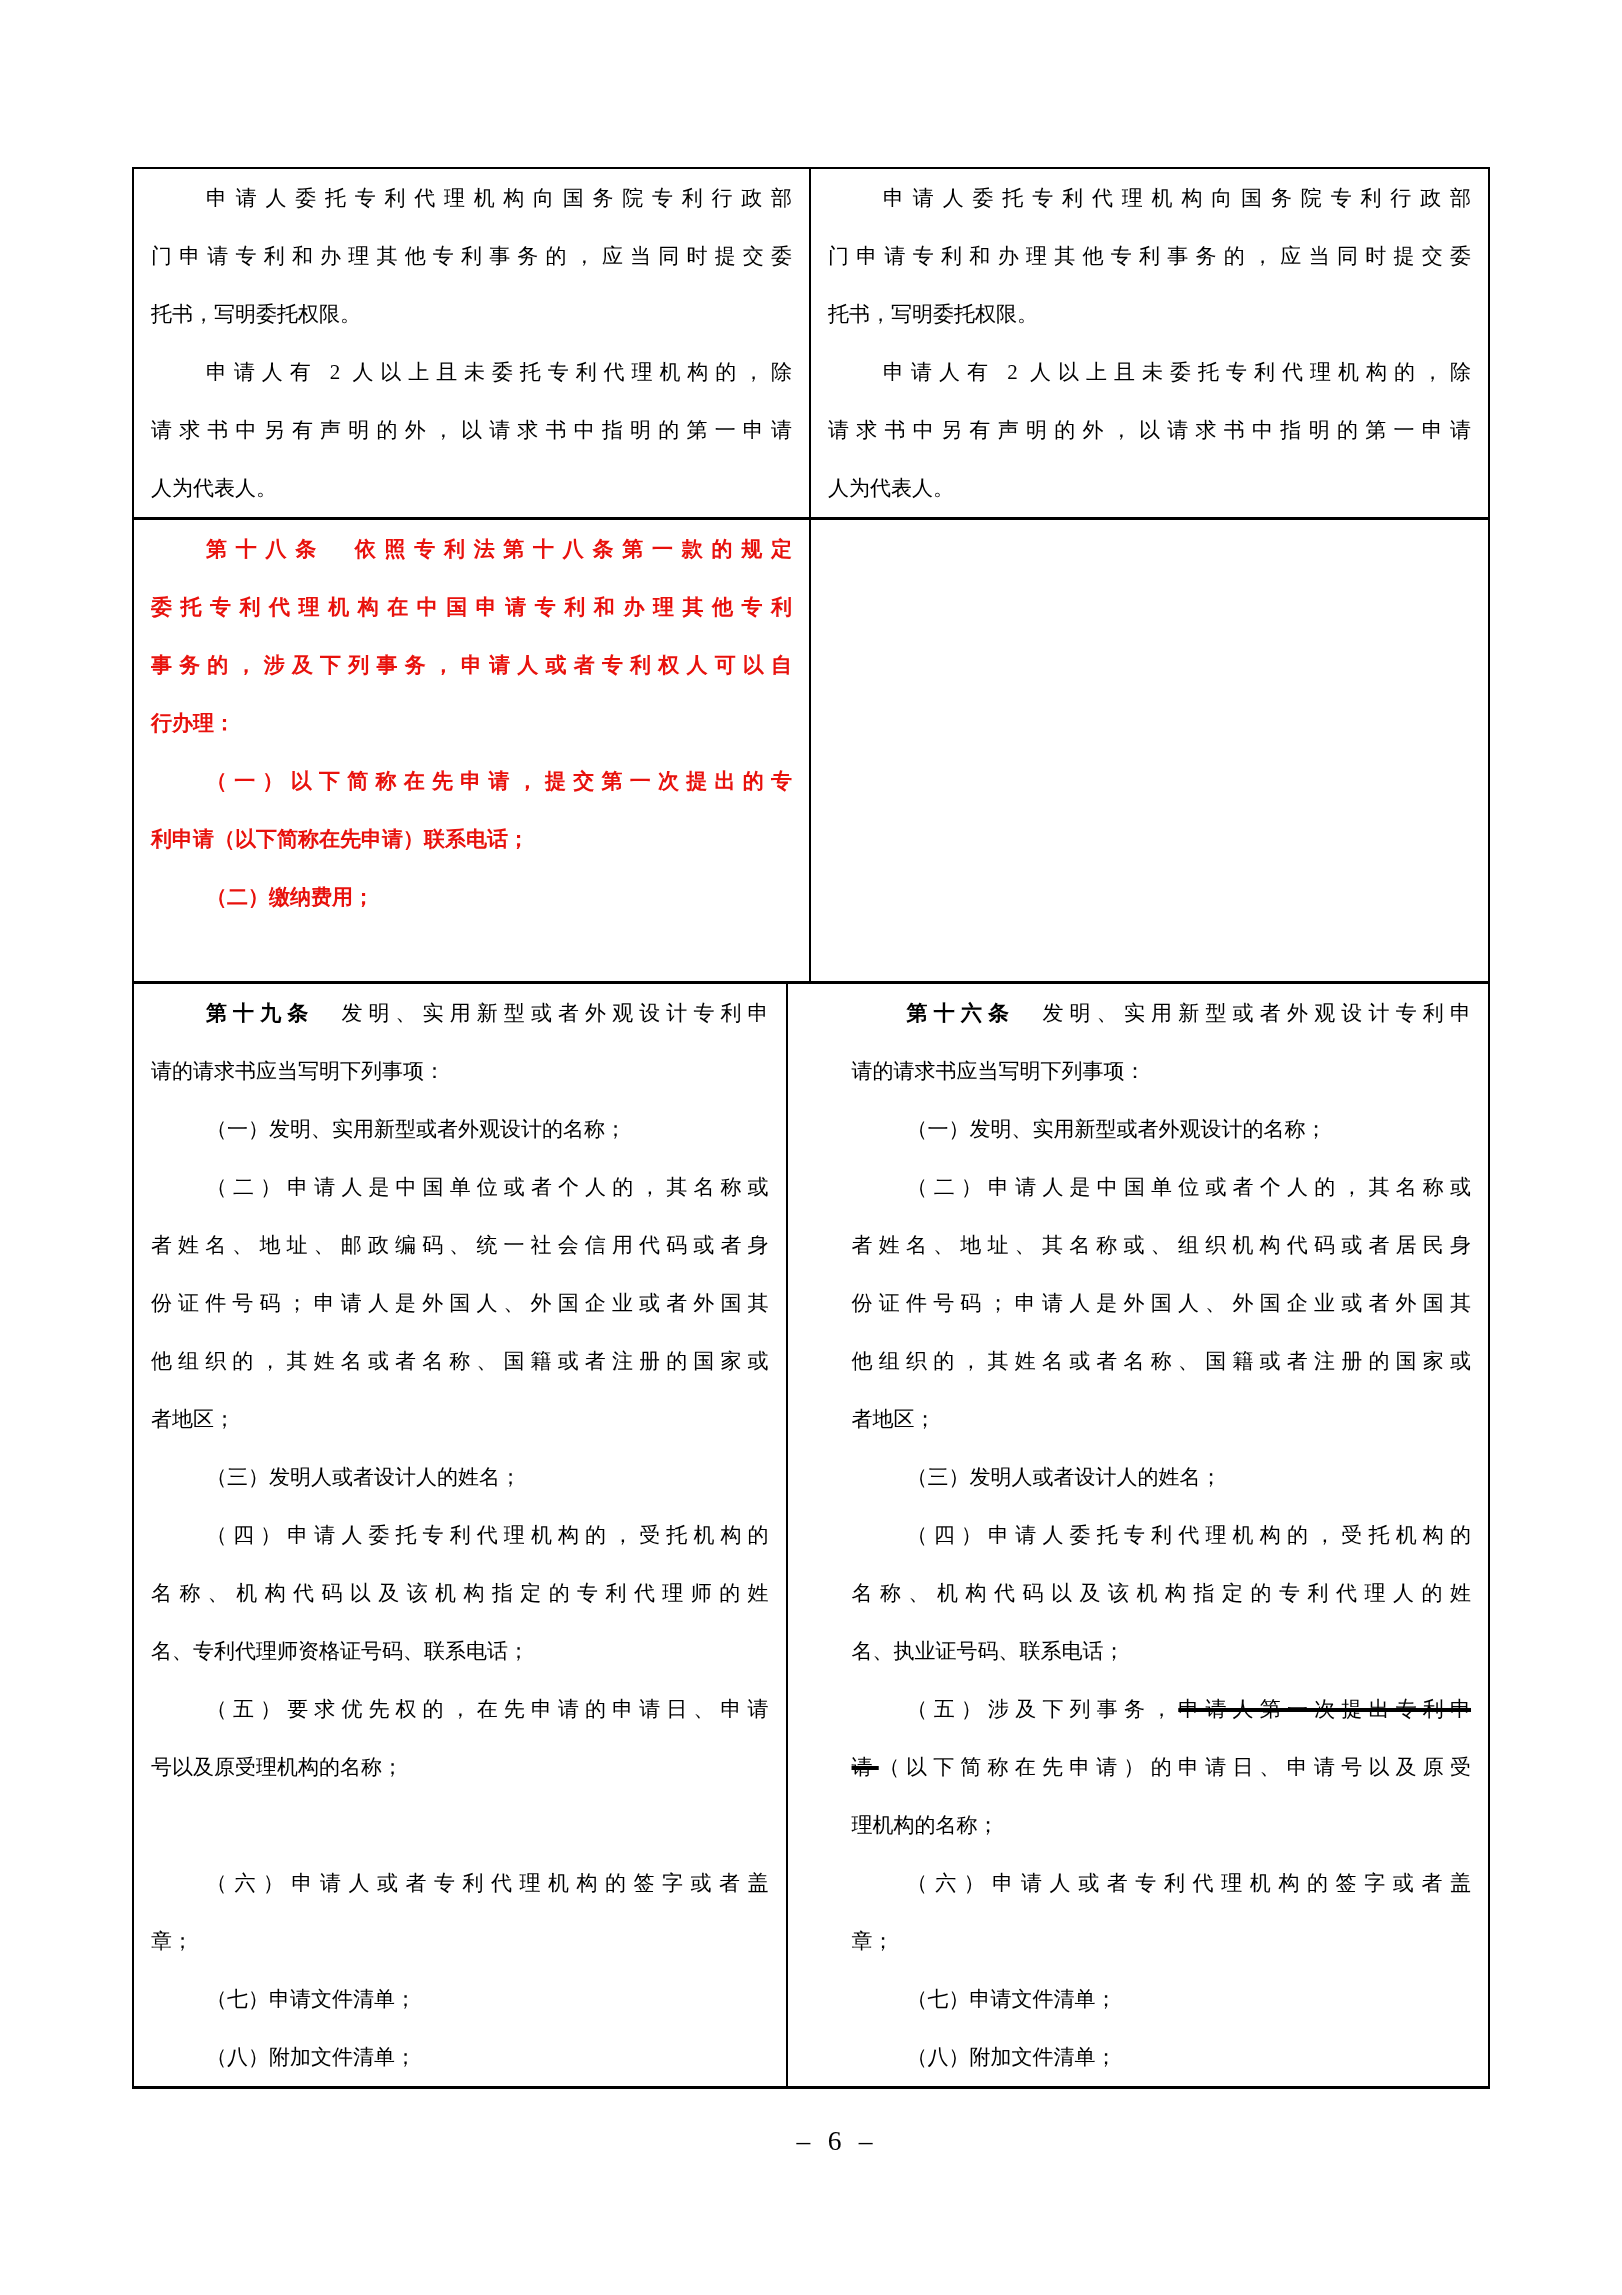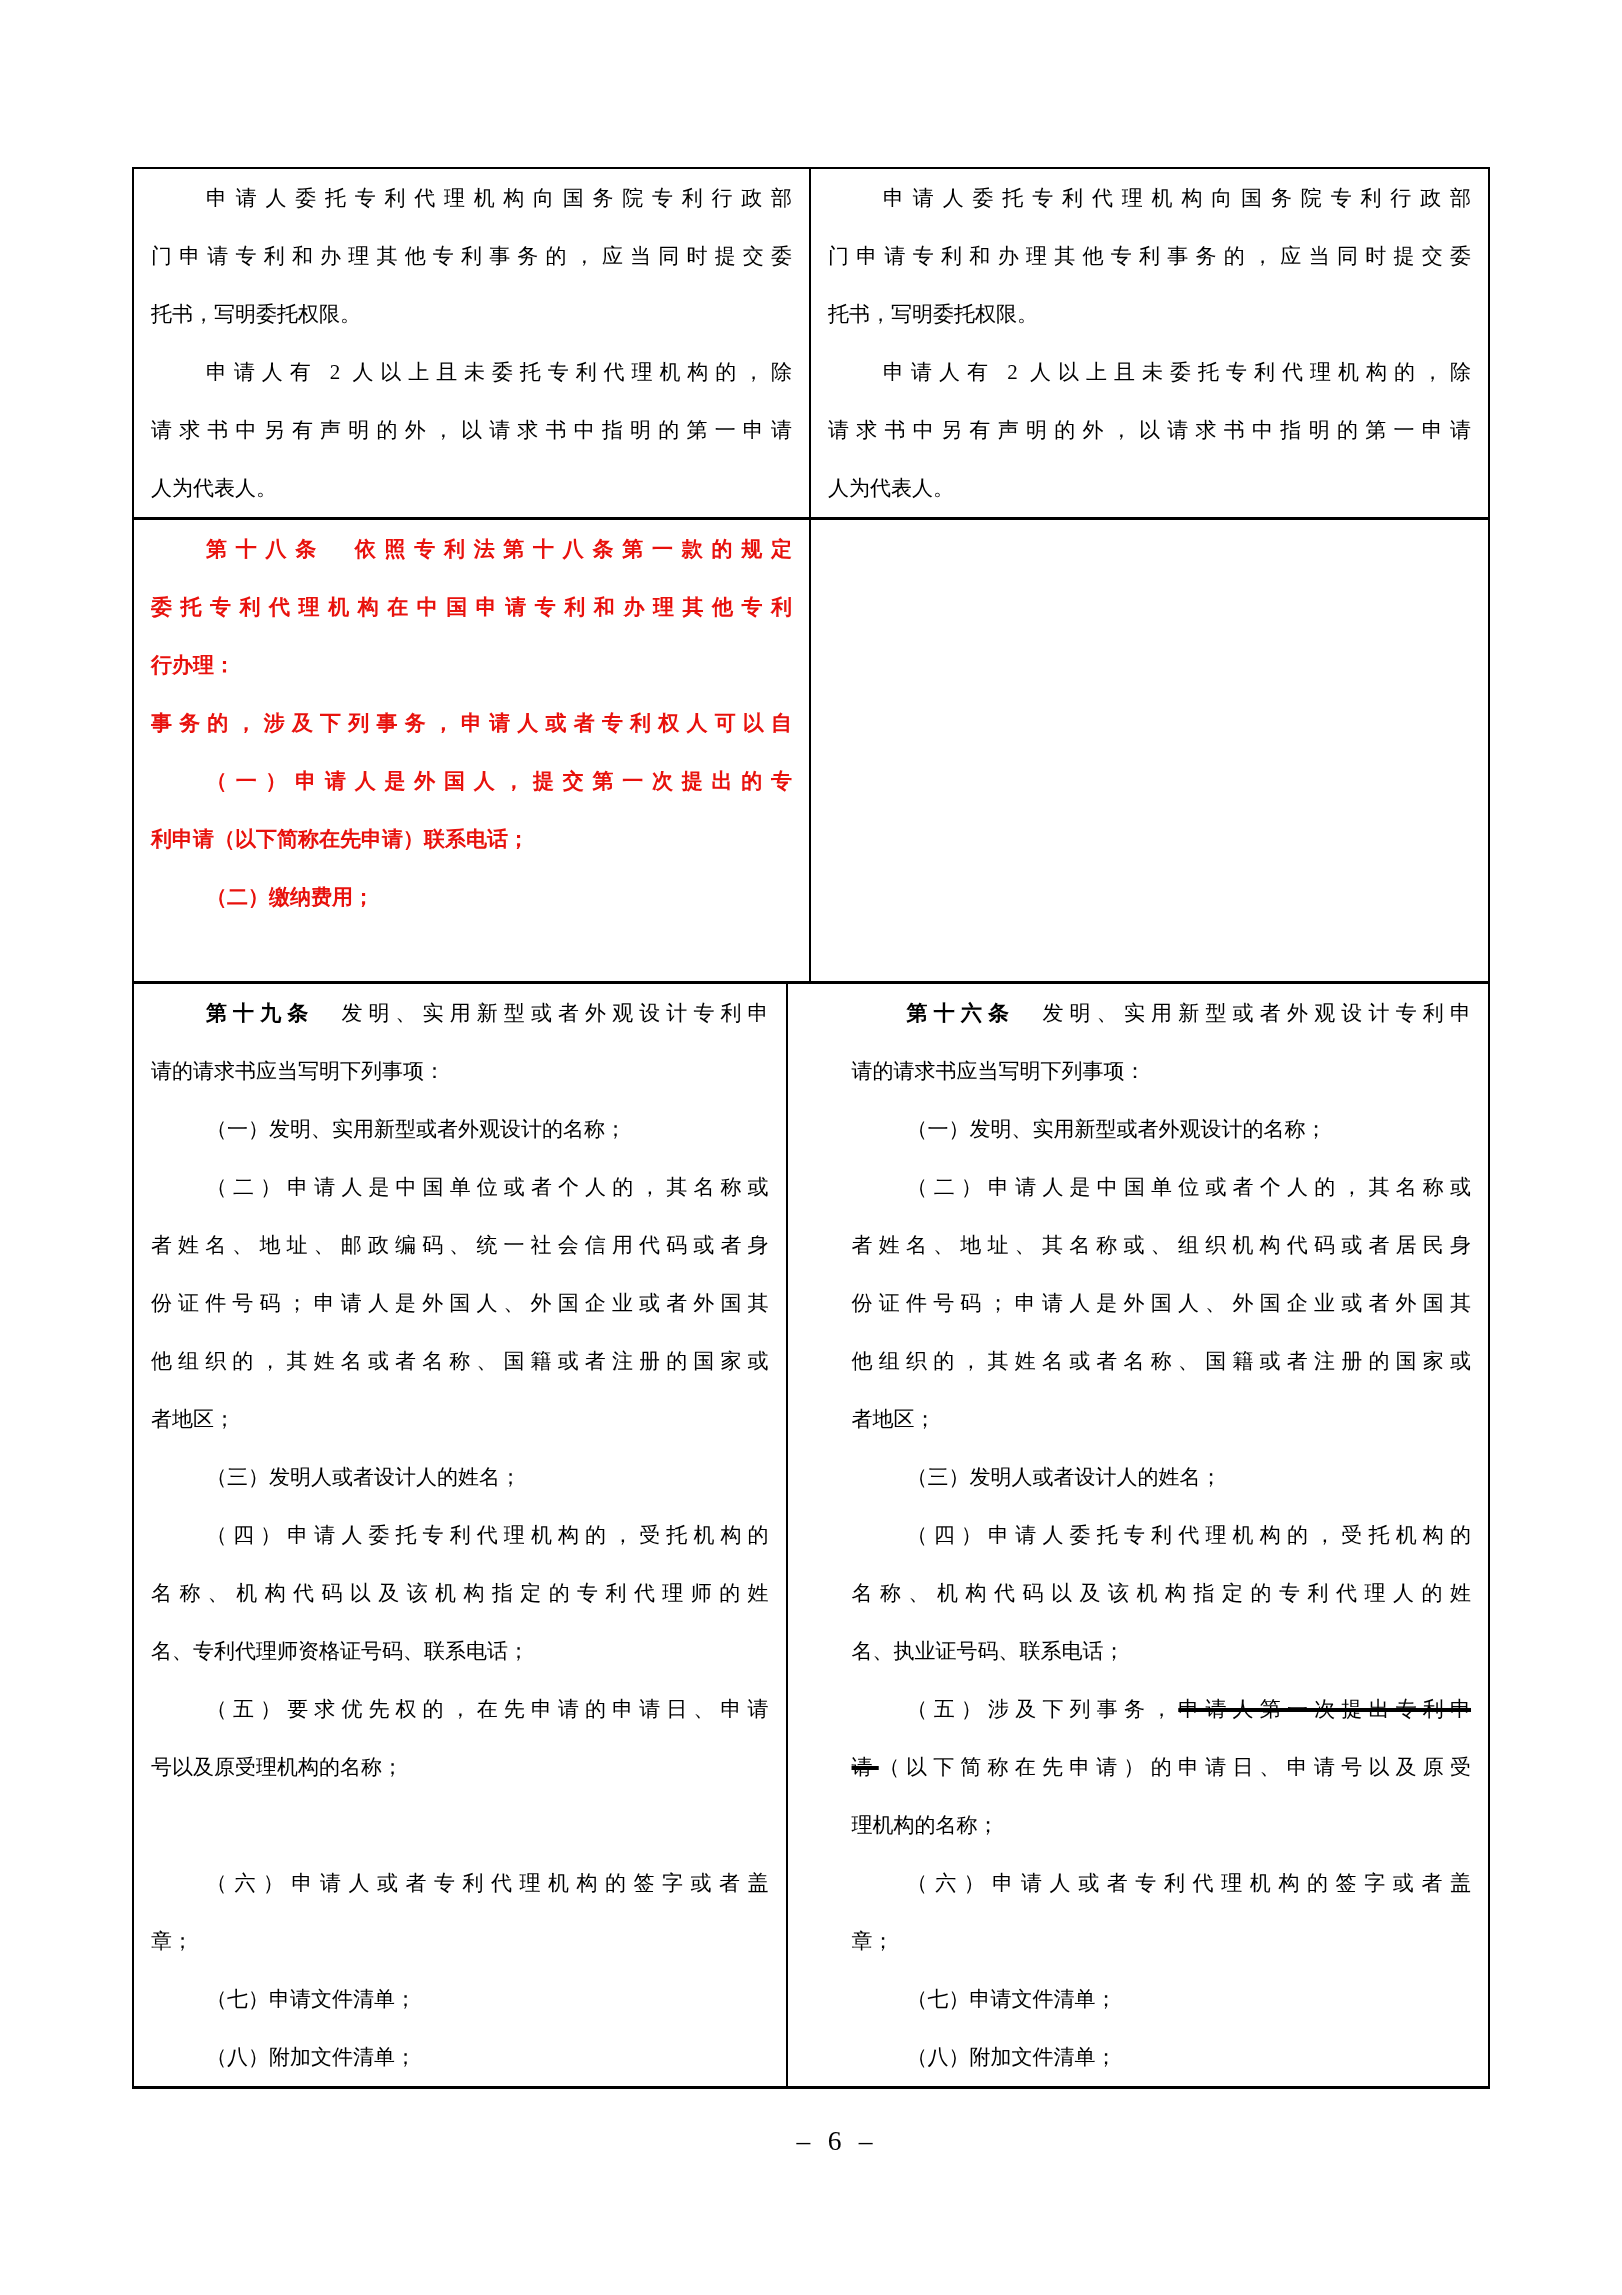--- a/index.html
+++ b/index.html
@@ -52,23 +52,23 @@
           <div class="line indent stretch"><span>申请人有 2 人以上且未委托专利代理机构的，除</span></div>
           <div class="line stretch"><span>请求书中另有声明的外，以请求书中指明的第一申请</span></div>
           <div class="line"><span>人为代表人。</span></div>
         </div>
     </div>
 
     <div class="row row-1">
       <div class="cell left">
           <div class="line indent stretch red"><span>第十八条　依照专利法第十八条第一款的规定</span></div>
           <div class="line stretch red"><span>委托专利代理机构在中国申请专利和办理其他专利</span></div>
+          <div class="line stretch red"><span>事务的，涉及下列事务，申请人或者专利权人可以自</span></div>
           <div class="line red"><span>行办理：</span></div>
-          <div class="line stretch red"><span>事务的，涉及下列事务，申请人或者专利权人可以自</span></div>
-          <div class="line indent stretch red"><span>（一）申请人是外国人，提交第一次提出的专</span></div>
+          <div class="line indent stretch red"><span>（一）以下简称在先申请，提交第一次提出的专</span></div>
           <div class="line red"><span>利申请（以下简称在先申请）联系电话；</span></div>
           <div class="line indent red"><span>（二）缴纳费用；</span></div>
         </div>
       <div class="cell right"></div>
     </div>
 
     <div class="row row-2">
       <div class="cell left">
           <div class="line indent stretch"><span class="bold">第十九条</span><span>　发明、实用新型或者外观设计专利申</span></div>
           <div class="line"><span>请的请求书应当写明下列事项：</span></div>

